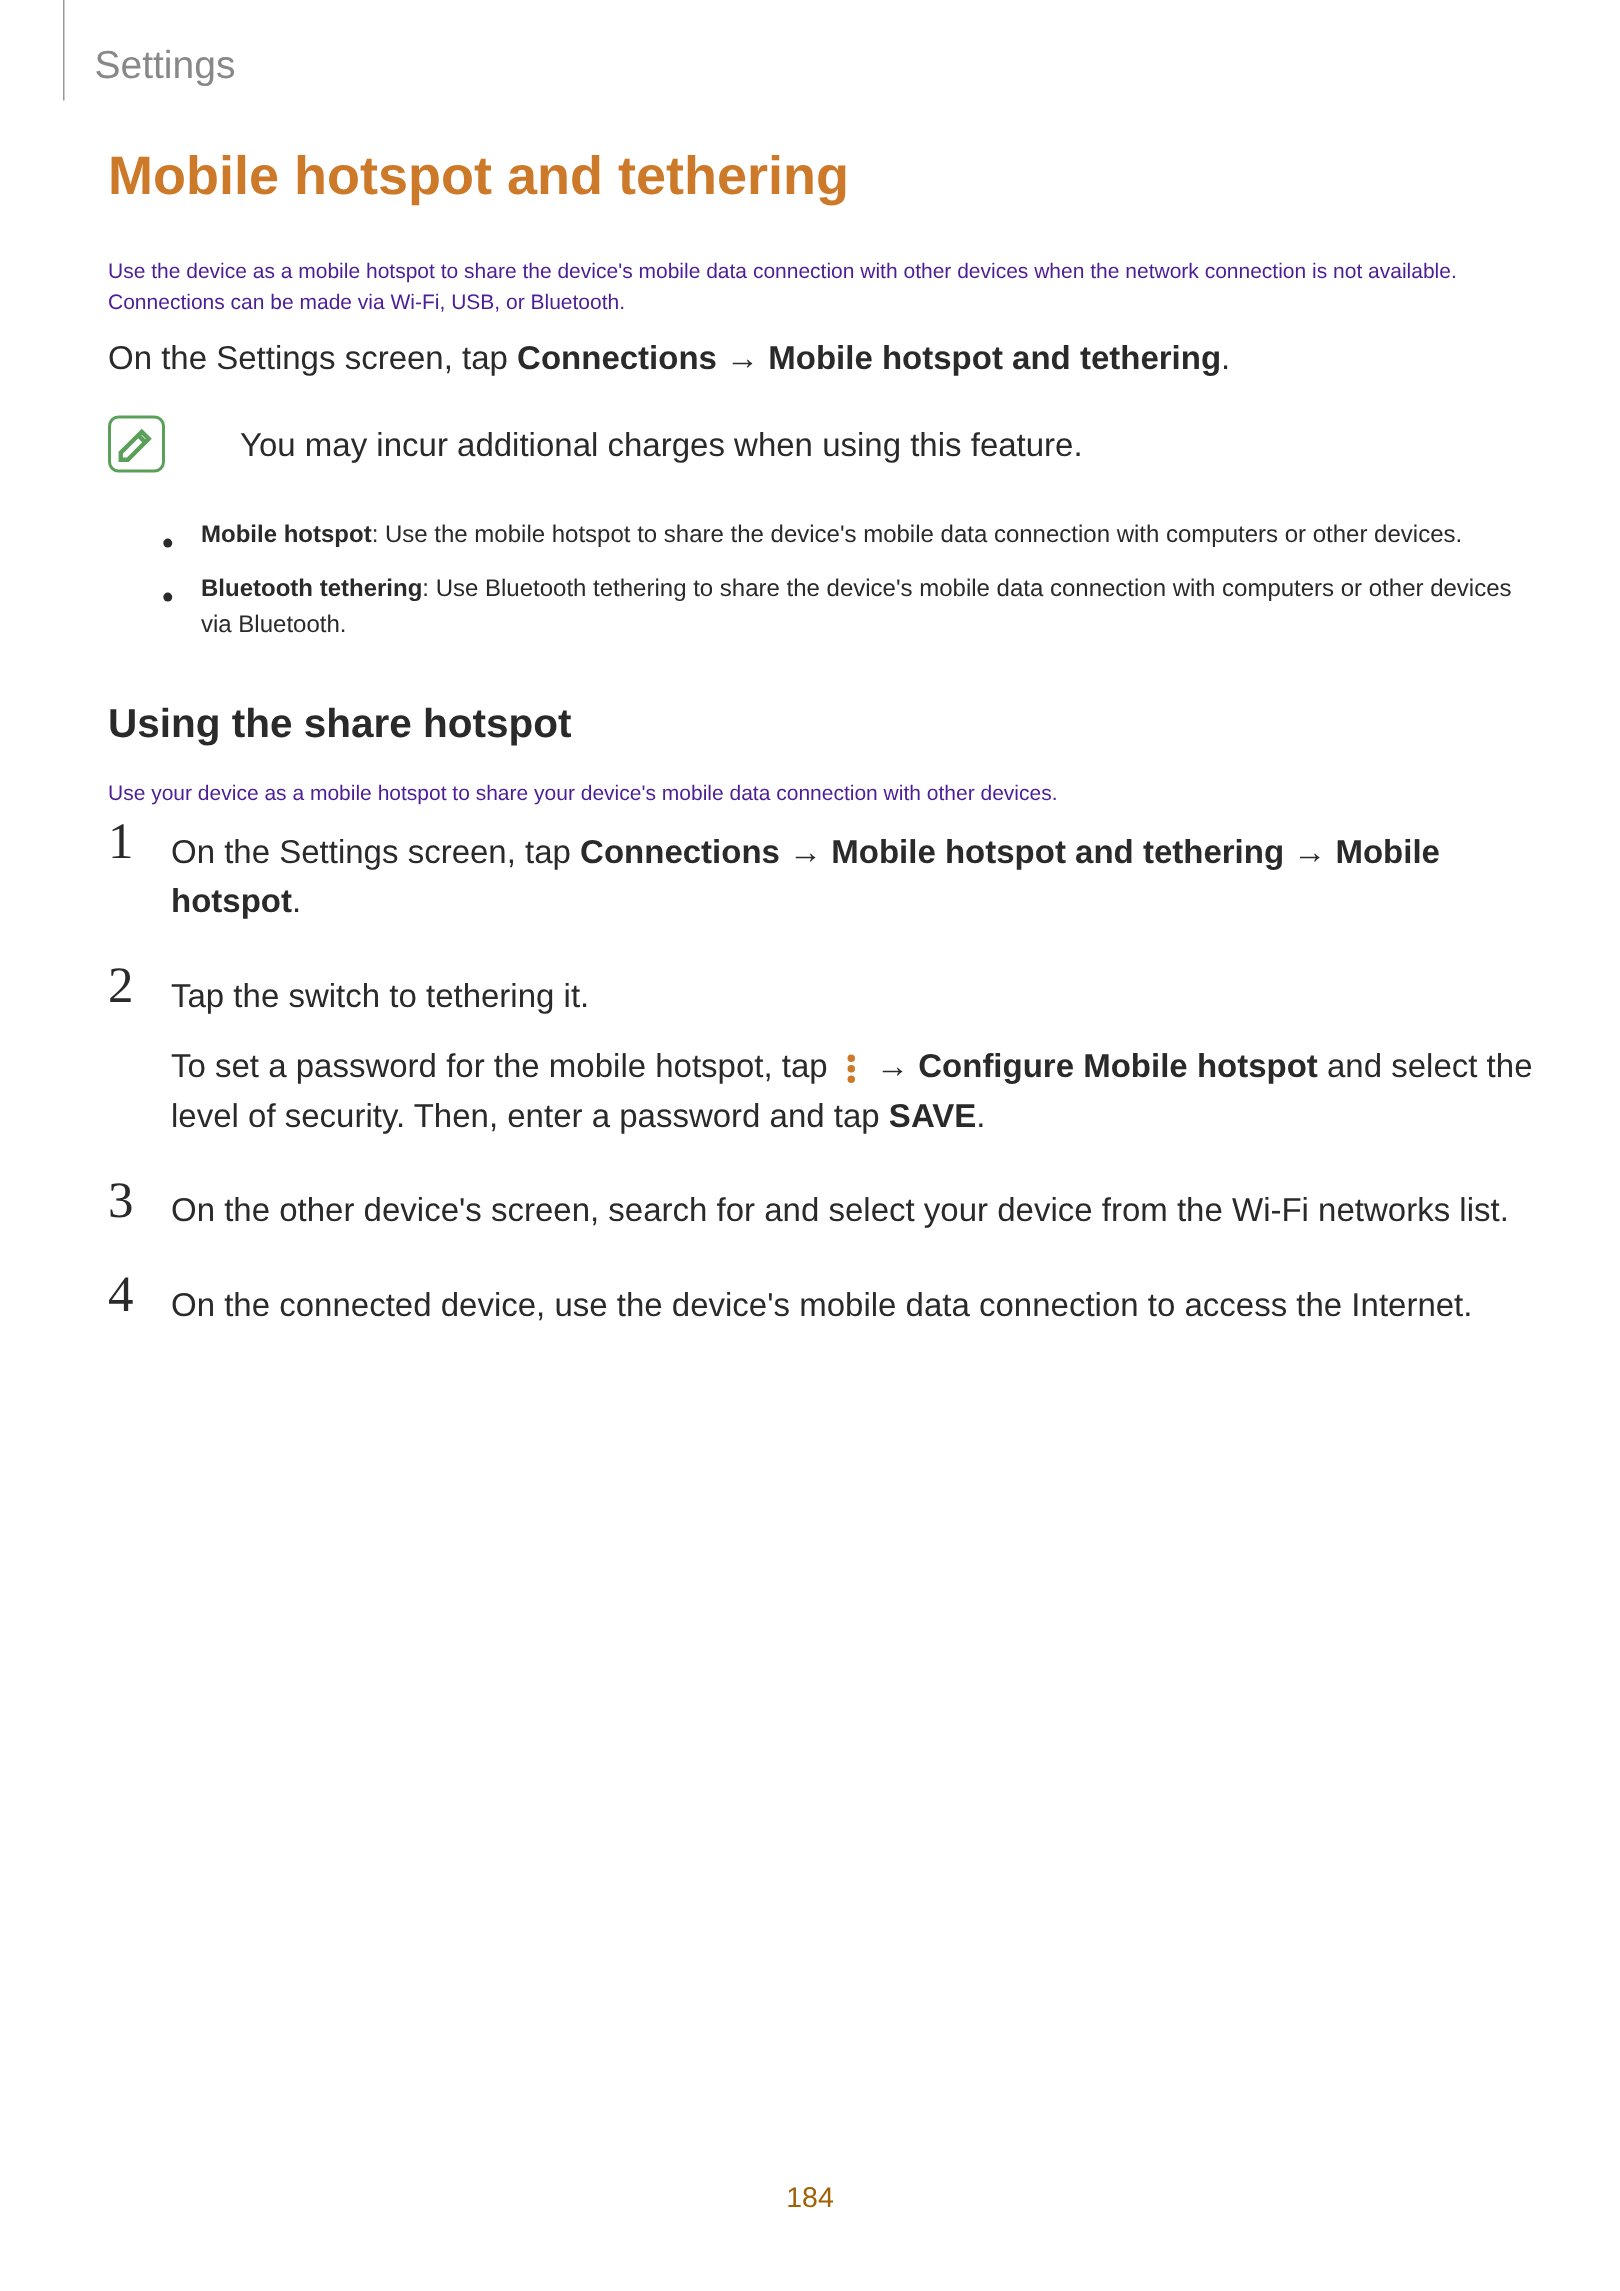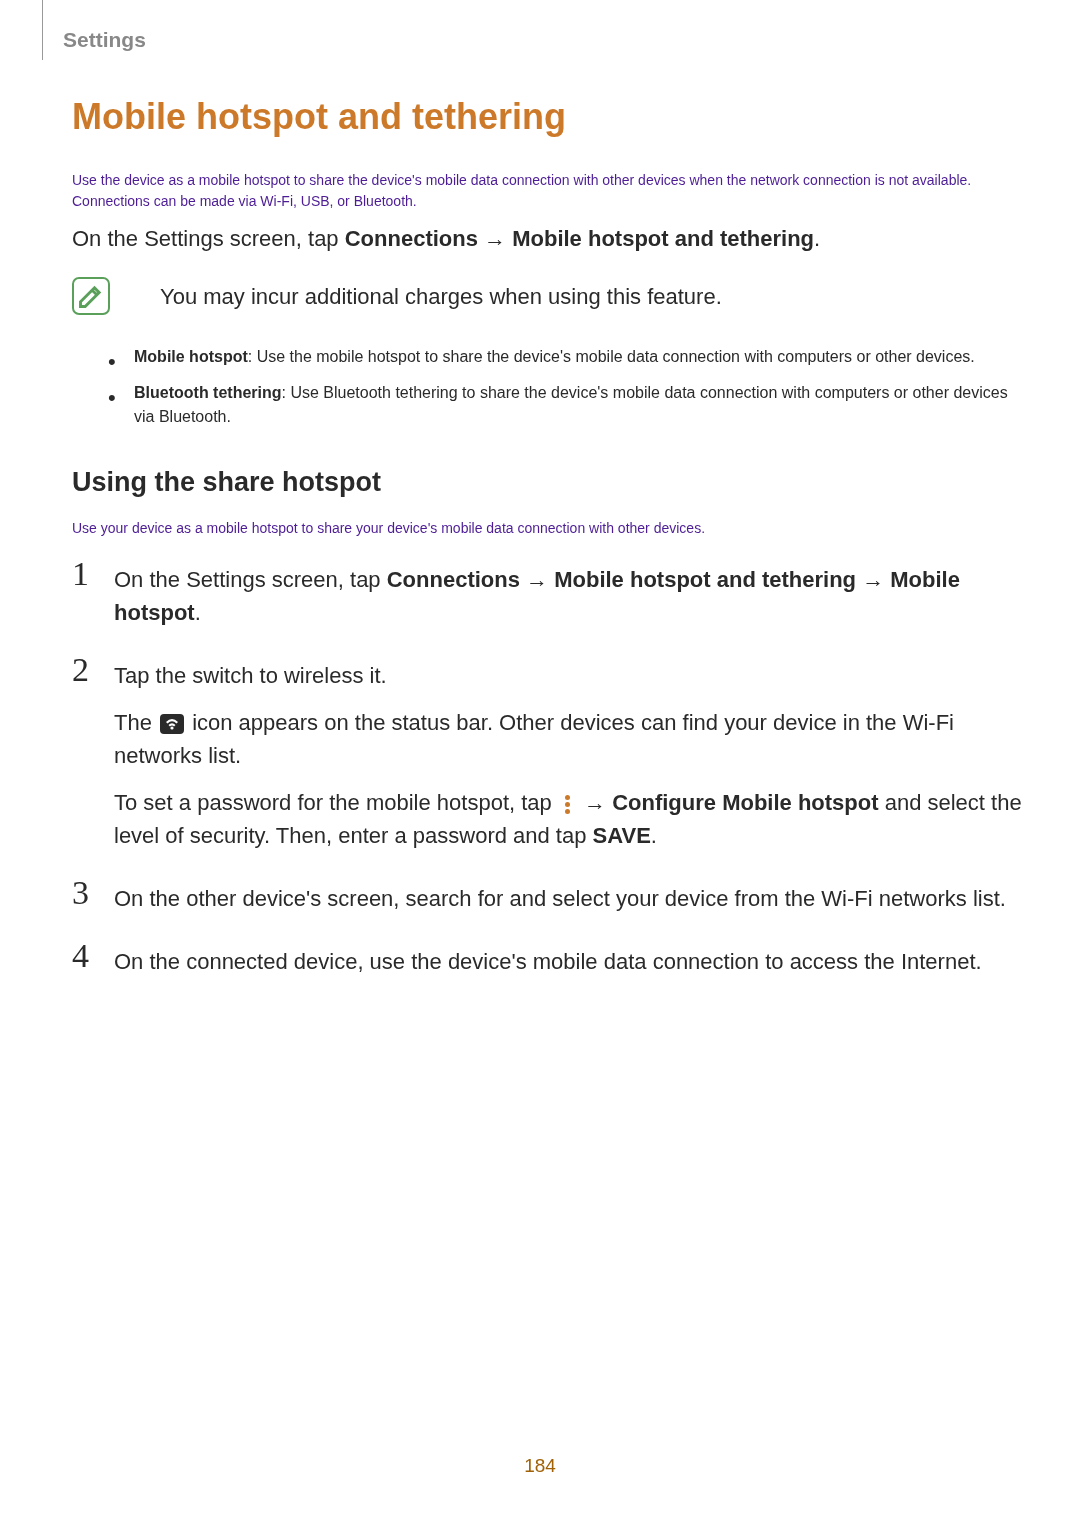--- a/index.html
+++ b/index.html
@@ -14,23 +14,23 @@
       height: 1527px;
       position: relative;
       color: #2a2a2a;
     }
     .header-tab {
       position: absolute;
       top: 0;
       left: 42px;
       border-left: 1.5px solid #999;
       padding: 28px 0 8px 20px;
-      font-size: 21px;
+      font-size: 26px;
       color: #888;
-      font-weight: 700;
+      font-weight: 400;
       text-align: center;
     }
     .content {
       padding: 96px 51px 0 72px;
     }
     .section-title {
       color: #cc7a29;
       font-size: 36px;
       font-weight: 700;
       margin-bottom: 32px;
@@ -205,39 +205,30 @@
     <li>
       <span class="bold">Mobile hotspot</span><span>: Use the mobile hotspot to share the device's mobile data connection with computers or other devices.</span>
     </li>
     <li>
       <span class="bold">Bluetooth tethering</span><span>: Use Bluetooth tethering to share the device's mobile data connection with computers or other devices via Bluetooth.</span>
     </li>
   </ul>
 
   <h2 class="subsection-title">Using the share hotspot</h2>
 
-  <p class="body-text" style="margin-bottom:24px;">Use your device as a mobile hotspot to share your device's mobile data connection with other devices.</p>
+  <p class="body-text" style="margin-bottom:12px;">Use your device as a mobile hotspot to share your device's mobile data connection with other devices.</p>
 
   <ol class="numbered-list">
     <li>
       <p>
         <span>On the Settings screen, tap </span><span class="bold">Connections</span><span> → </span><span class="bold">Mobile hotspot and tethering</span><span> → </span><span class="bold">Mobile hotspot</span><span>.</span>
       </p>
     </li>
     <li>
-      <p>Tap the switch to wireless it.</p>
-      <p>
-        <span>The </span><span class="hotspot-badge">
-          <svg viewBox="0 0 16 14" fill="#fff">
-            <path d="M2 5 Q8 -1 14 5 L12.5 6.5 Q8 2 3.5 6.5 Z"></path>
-            <path d="M4.5 8 Q8 4.5 11.5 8 L10 9.5 Q8 7.5 6 9.5 Z"></path>
-            <circle cx="8" cy="11" r="1.6"></circle>
-          </svg>
-        </span><span> icon appears on the status bar. Other devices can find your device in the Wi-Fi networks list.</span>
-      </p>
+      <p>Tap the switch to tethering it.</p>
       <p>
         <span>To set a password for the mobile hotspot, tap </span><span class="more-dots">
             <span></span>
             <span></span>
             <span></span>
           </span><span> → </span><span class="bold">Configure Mobile hotspot</span><span> and select the level of security. Then, enter a password and tap </span><span class="bold">SAVE</span><span>.</span>
       </p>
     </li>
     <li>
       <p>On the other device's screen, search for and select your device from the Wi-Fi networks list.</p>

